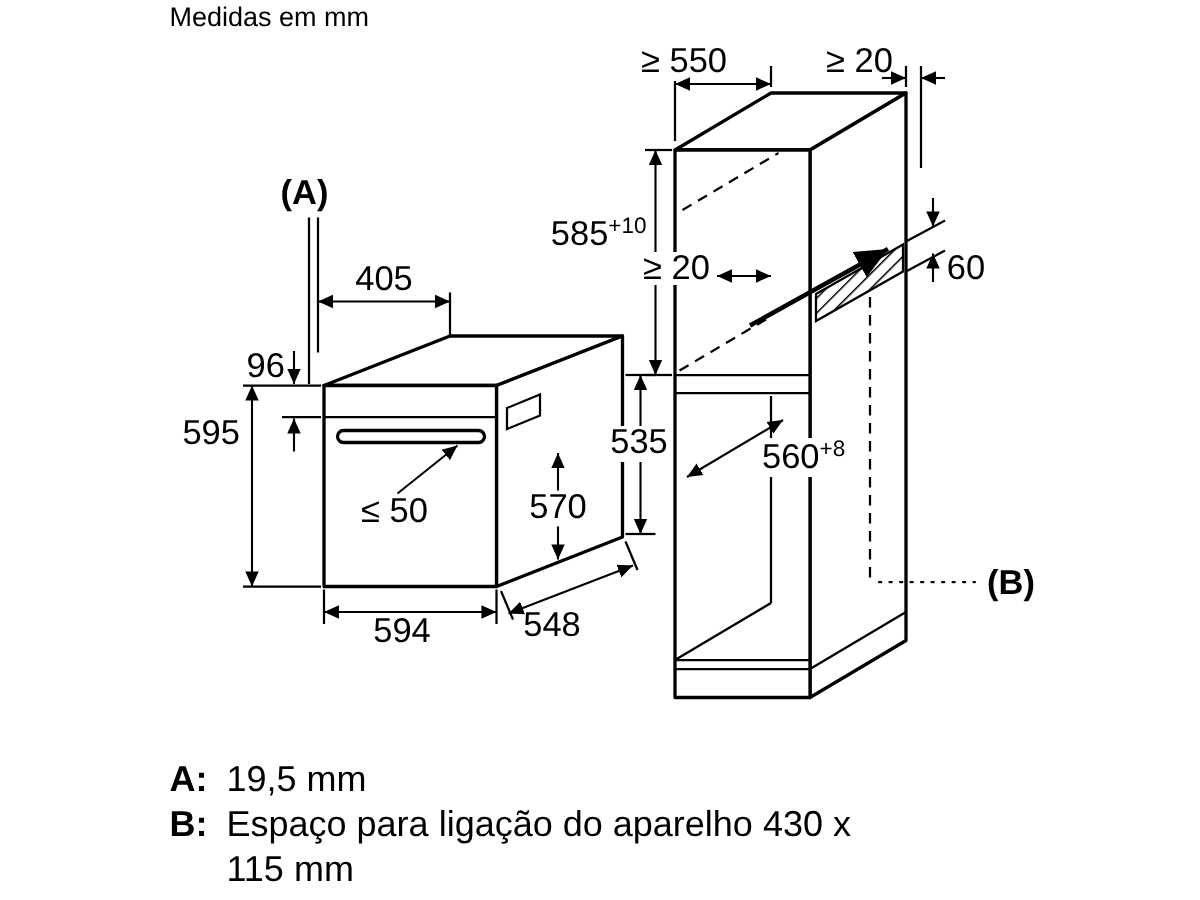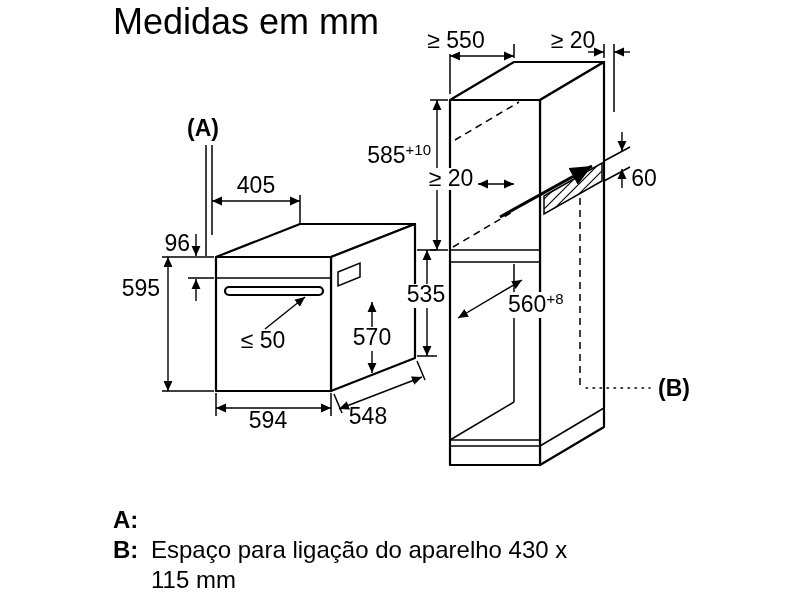--- a/index.html
+++ b/index.html
@@ -1,18 +1,18 @@
 <!DOCTYPE html>
 <html><head>
 <meta charset="utf-8">
 <style>
   html,body{margin:0;padding:0;background:#ffffff;}
   body{width:800px;height:600px;position:relative;overflow:hidden;
        font-family:"Liberation Sans",sans-serif;color:#000;}
-  .title{position:absolute;left:113px;top:1px;font-size:36px;font-weight:400;}
+  .title{position:absolute;left:113px;top:1px;font-size:18px;font-weight:400;}
   .legend{position:absolute;left:113px;top:505px;font-size:24px;line-height:30px;}
   .legend-row{display:flex;}
   .key{font-weight:700;width:38px;flex:none;}
   .indent{margin-left:38px;}
   svg{position:absolute;left:0;top:0;}
   svg text{font-family:"Liberation Sans",sans-serif;font-size:23px;fill:#000;}
   .sup{font-size:15px;}
   .ablabel{font-weight:700;}
   .outline{fill:#ffffff;stroke:#000;stroke-width:2.2;stroke-linejoin:round;}
   .thin{fill:none;stroke:#000;stroke-width:1.5;}
@@ -140,20 +140,21 @@
 
     <line class="thin dashed" x1="580" y1="198" x2="580" y2="388"></line>
     <line class="thin dotted" x1="586" y1="388" x2="650" y2="388"></line>
     <text class="ablabel" x="658" y="396">(B)</text>
   </g>
 </svg>
 
 <div class="legend">
   <div class="legend-row">
     <span class="key">A:</span>
+    <span>19,5 mm</span>
   </div>
   <div class="legend-row">
     <span class="key">B:</span>
     <span>Espaço para ligação do aparelho 430 x</span>
   </div>
   <div class="legend-row indent">
     <span>115 mm</span>
   </div>
 </div>
 

